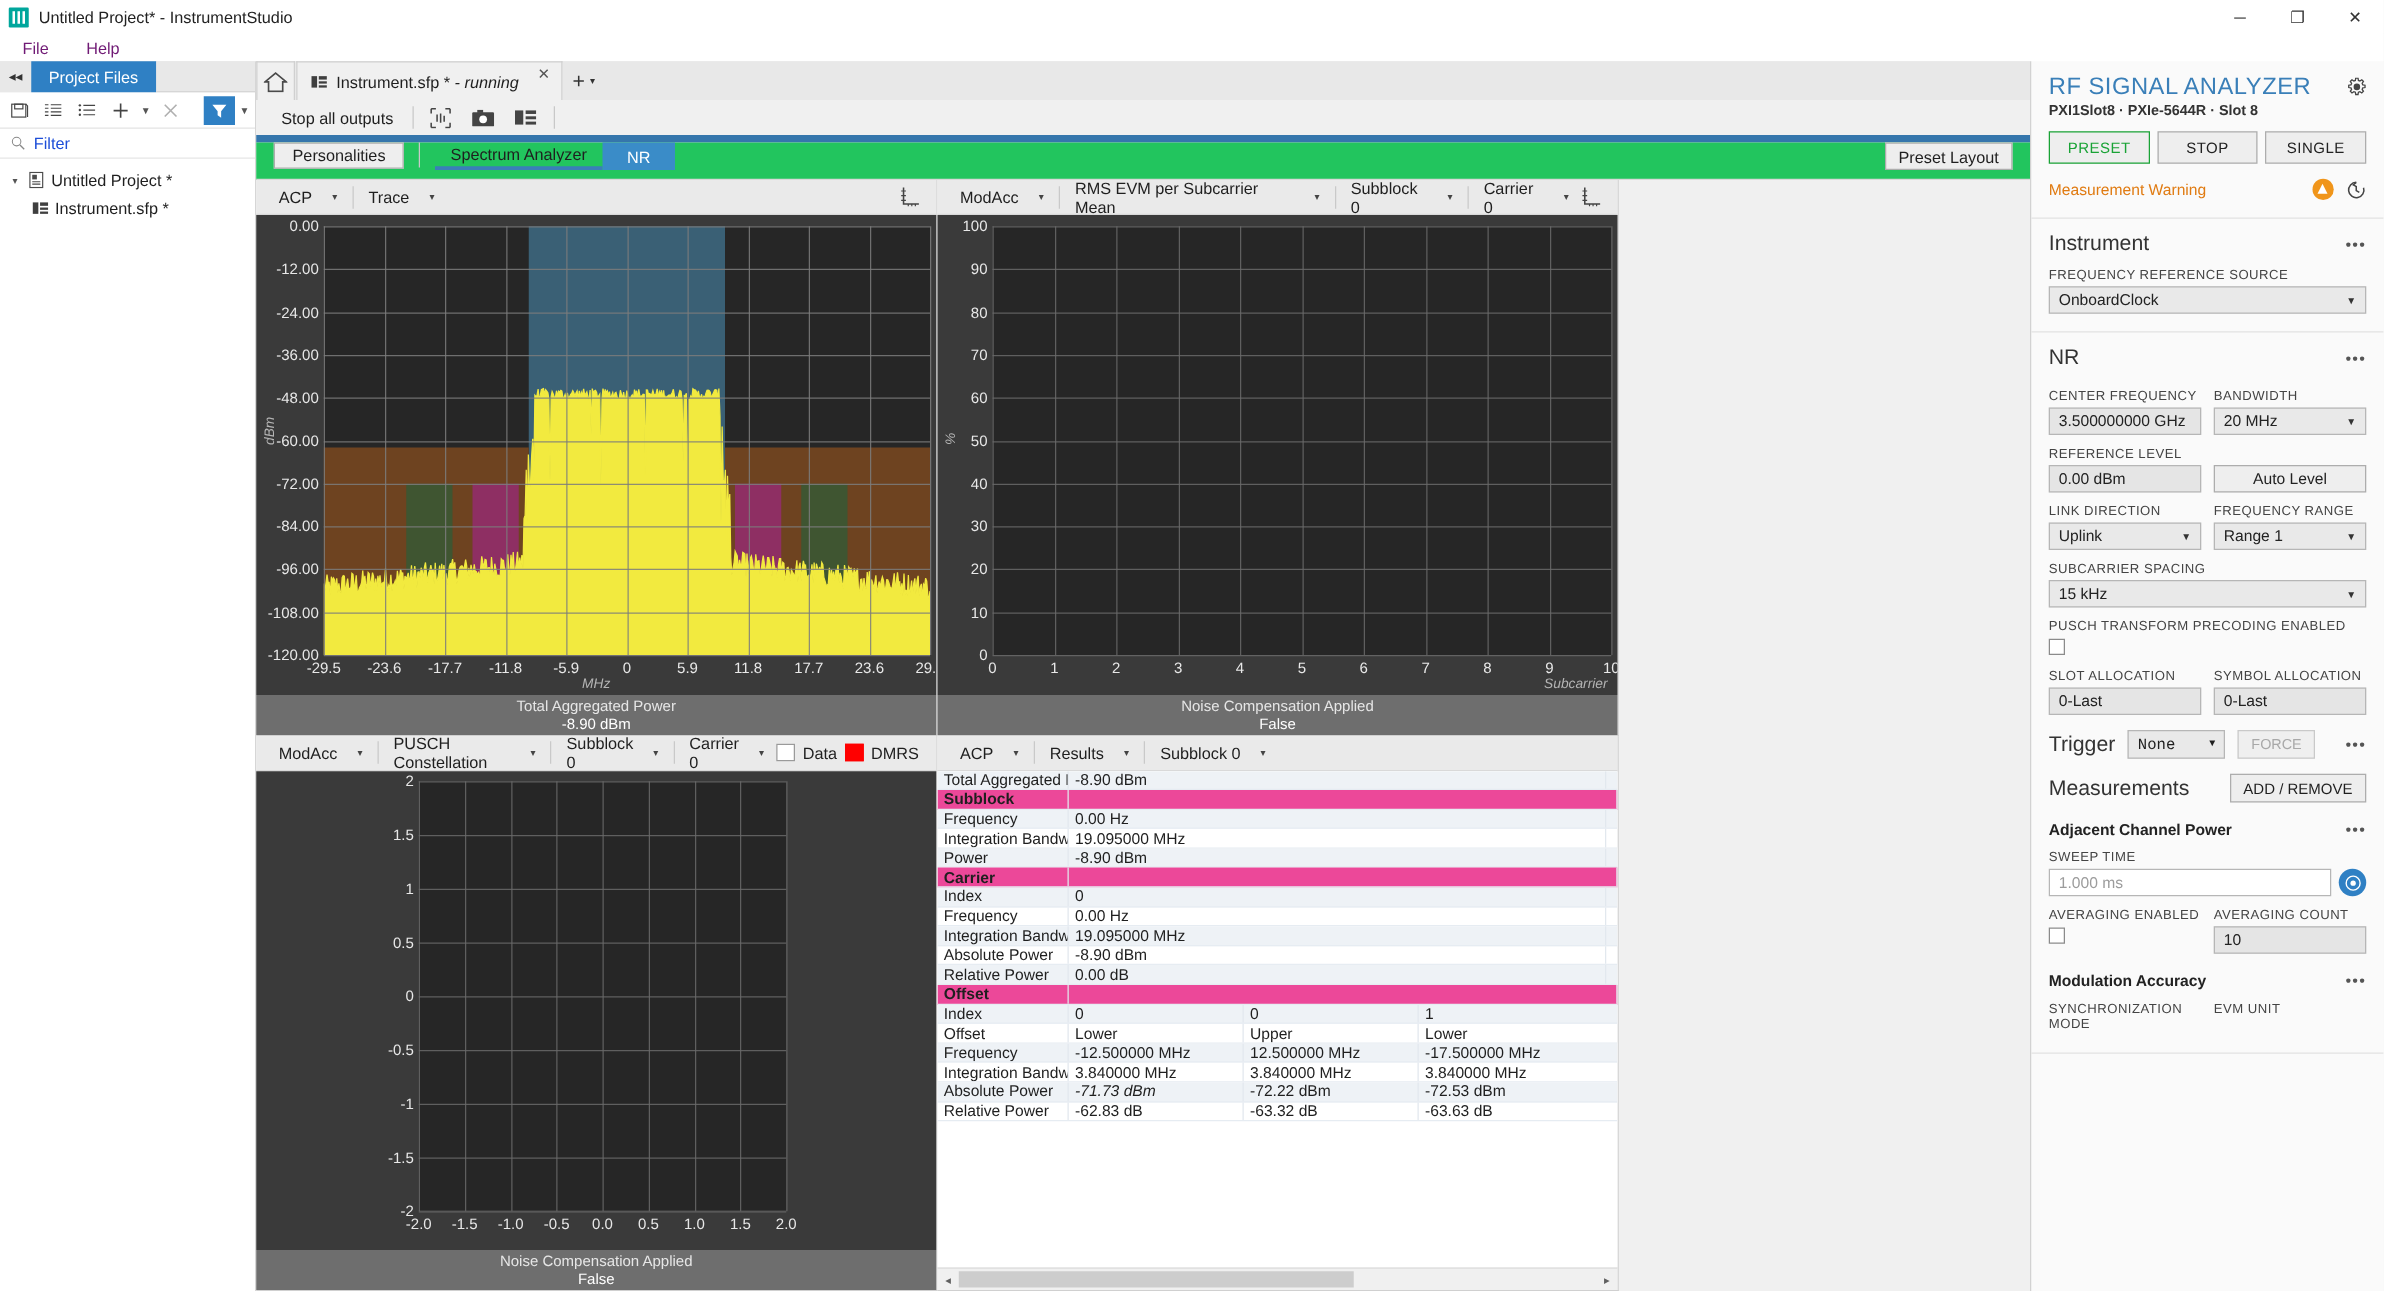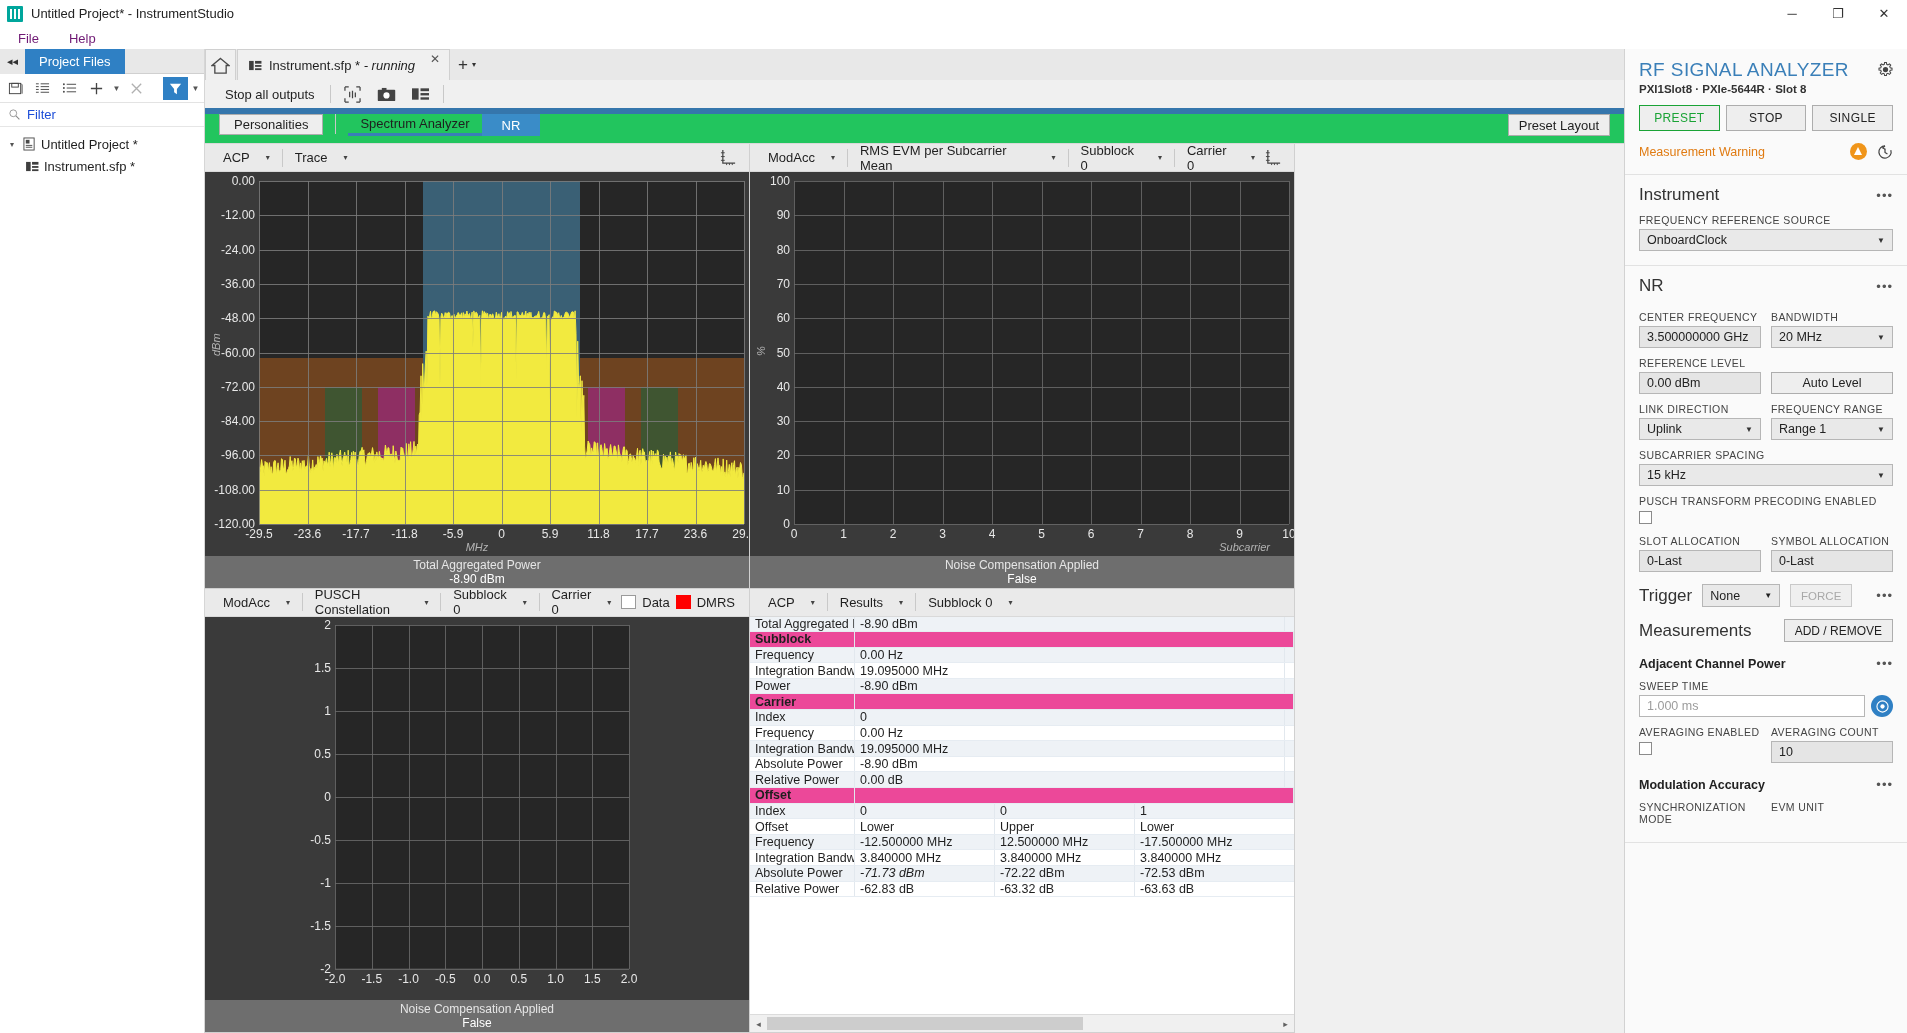--- a/index.html
+++ b/index.html
@@ -125,21 +125,21 @@
   .fld-label { font-size:10.5px; color:#444; letter-spacing:.4px; margin:9px 0 3px;}
   .ctl { height:22px; border:1px solid #b6b6b6; background:#e9e9e9; display:flex; align-items:center; padding:0 7px; font-size:12.5px; color:#222;}
   .ctl.input { background:#e5e5e5; }
   .ctl .car { margin-left:auto; font-size:8px; color:#333;}
   .ctl.btn { background:#eeeeee; justify-content:center; border:1px solid #adadad;}
   .row2 { display:flex; gap:10px;}
   .row2 > div { flex:1; min-width:0;}
   .cb { width:13px;height:13px;border:1px solid #8b8b8b;background:#fff;margin-top:4px;}
   .trig-row { display:flex; align-items:center; gap:10px; margin-top:12px;}
   .trig-row .t { font-size:17px; color:#333; font-weight:300;}
-  .sel-sm { width:78px; height:23px; border:1px solid #b6b6b6; background:#e9e9e9; display:flex;align-items:center;padding:0 7px;font-size:12.5px;}
+  .sel-sm { width:78px; height:23px; border:1px solid #b6b6b6; background:#e9e9e9; display:flex;align-items:center;padding:0 7px;font-size:12.5px;font-family:Liberation Mono, monospace;}
   .force { width:62px;height:23px;border:1px solid #c9c9c9;background:#efefef;color:#a8a8a8;display:flex;align-items:center;justify-content:center;font-size:11.5px;}
   .meas-row { display:flex; align-items:center; margin-top:12px;}
   .addrem { margin-left:auto; height:23px; border:1px solid #adadad; background:#eeeeee; padding:0 10px; display:flex;align-items:center;font-size:12px;}
   .sub-hdr { display:flex; align-items:center; margin-top:14px;}
   .sub-name { font-size:12.5px; font-weight:bold; color:#222;}
   .sweep-row { display:flex; gap:6px; align-items:center;}
   .sweep-inp { flex:1; height:22px; border:1px solid #b6b6b6; background:#fff; display:flex; align-items:center; padding:0 7px; font-size:12.5px; color:#9c9c9c;}
   .auto-badge { width:22px;height:22px;border-radius:50%;background:#2f80c4;display:flex;align-items:center;justify-content:center;color:#fff;font-size:11px;}
 </style>
 </head>
@@ -444,21 +444,21 @@
                 <div class="gridline" style="left: 291.5px; top: 9px; height: 343px; width: 1px; background: rgb(106, 106, 106);"></div>
                 <div class="gridline" style="left: 341px; top: 9px; height: 343px; width: 1px; background: rgb(106, 106, 106);"></div>
                 <div class="gridline" style="left: 390.5px; top: 9px; height: 343px; width: 1px; background: rgb(106, 106, 106);"></div>
                 <div class="gridline" style="left: 440px; top: 9px; height: 343px; width: 1px; background: rgb(106, 106, 106);"></div>
                 <div class="gridline" style="left: 489.5px; top: 9px; height: 343px; width: 1px; background: rgb(106, 106, 106);"></div>
                 <div class="gridline" style="left: 539px; top: 9px; height: 343px; width: 1px; background: rgb(106, 106, 106);"></div>
               </div>
             <div id="evm-yl" style="position:absolute;left:0;top:0;width:40px;height:100%;"></div>
             <div id="evm-xl" style="position:absolute;left:0;top:0;width:100%;height:100%;"></div>
             <div class="axname" style="left:5px;top:48%;transform:rotate(-90deg);transform-origin:left top;">%</div>
-            <div class="axname" style="right:24px;bottom:3px;margin-left:16px;">Subcarrier</div>
+            <div class="axname" style="right:8px;bottom:3px;margin-left:16px;">Subcarrier</div>
           <div class="ylab" style="top: 9px; right: 504px;">100</div>
               <div class="ylab" style="top: 43.3px; right: 504px;">90</div>
               <div class="ylab" style="top: 77.6px; right: 504px;">80</div>
               <div class="ylab" style="top: 111.9px; right: 504px;">70</div>
               <div class="ylab" style="top: 146.2px; right: 504px;">60</div>
               <div class="ylab" style="top: 180.5px; right: 504px;">50</div>
               <div class="ylab" style="top: 214.8px; right: 504px;">40</div>
               <div class="ylab" style="top: 249.1px; right: 504px;">30</div>
               <div class="ylab" style="top: 283.4px; right: 504px;">20</div>
               <div class="ylab" style="top: 317.7px; right: 504px;">10</div>

